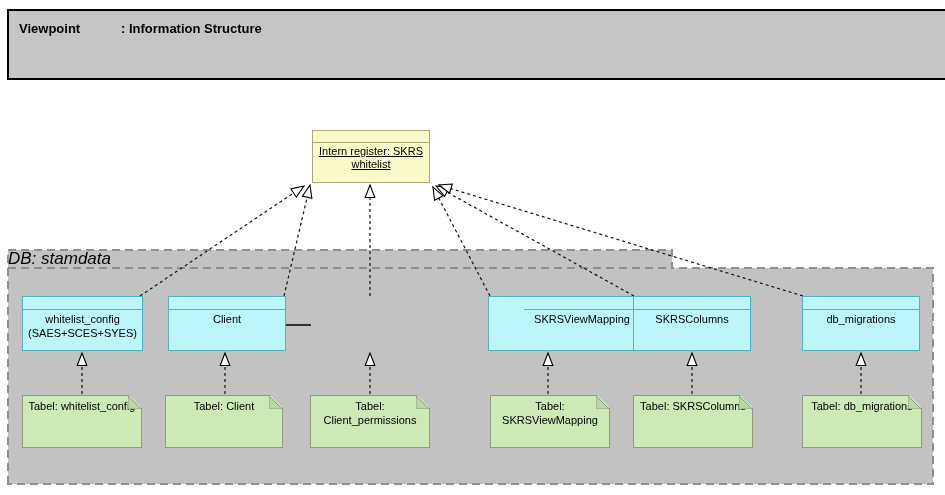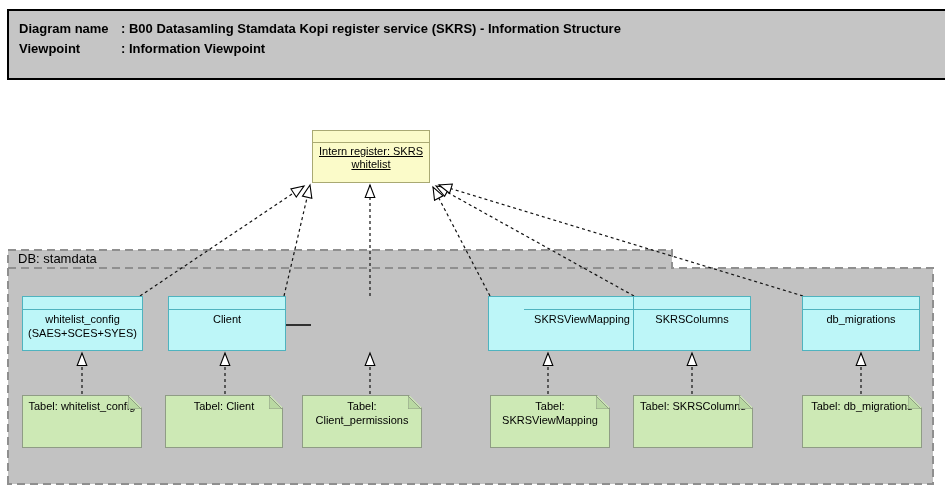--- a/index.html
+++ b/index.html
@@ -11,21 +11,21 @@
   .hdr{
     position:absolute;left:7px;top:9px;width:927px;height:59px;
     background:#c5c5c5;border:2px solid #000;
     padding:8px 0 0 10px;box-sizing:content-box;
   }
   .hrow{display:flex;font-size:13px;font-weight:bold;line-height:20px;white-space:nowrap;}
   .hlabel{width:102px;flex:none;}
   
   .lines{position:absolute;left:0;top:0;width:945px;height:495px;pointer-events:none;}
   
-  .dblabel{position:absolute;left:18px;top:252px;font-size:13px;line-height:13px;}
+  .dblabel{position:absolute;left:8px;top:252px;font-size:17px;line-height:13px;font-style:italic;}
   
   .reg{
     position:absolute;left:312px;top:130px;width:116px;height:51px;
     background:#fbfbc9;border:1px solid #a9a973;text-decoration:underline;
   }
   .reg .strip{height:11px;border-bottom:1px solid #a9a973;}
   .reg .rlabel{font-size:11px;line-height:13px;text-align:center;padding-top:2px;}
   
   .tbox{
     position:absolute;top:296px;height:53px;
@@ -42,26 +42,22 @@
   .note .nlabel{font-size:11px;line-height:14px;text-align:center;padding:3px 3px 0 3px;}
   .fold{position:absolute;top:0;right:0;width:13px;height:13px;}
 </style>
 </head>
 <body>
 
 <div class="stage">
 
   <div class="hdr">
     <div class="hrow">
-      <span class="hlabel">Diagram name</span>
-      <span class="hval">: B00 Datasamling Stamdata Kopi register service (SKRS) - Information Structure</span>
-    </div>
-    <div class="hrow">
       <span class="hlabel">Viewpoint</span>
-      <span class="hval">: Information Viewpoint</span>
+      <span class="hval">: Information Structure</span>
     </div>
   </div>
 
   <svg class="lines" viewBox="0 0 945 495">
     <defs>
       <marker id="mTri" markerUnits="userSpaceOnUse" markerWidth="18" markerHeight="14" refX="13.5" refY="6" orient="auto">
         <path d="M13.5,6 L1,1.2 L1,10.8 Z" fill="#ffffff" stroke="#000000" stroke-width="1.1"></path>
       </marker>
     </defs>
 
@@ -119,21 +115,21 @@
     <svg class="fold" viewBox="0 0 13 13">
         <polygon points="0,0 13,13 0,13" fill="#b9d9a2" stroke="#8f9c85" stroke-width="1"></polygon>
       </svg>
   </div>
   <div class="note" style="left:165px;width:116px;">
     <div class="nlabel">Tabel: Client</div>
     <svg class="fold" viewBox="0 0 13 13">
         <polygon points="0,0 13,13 0,13" fill="#b9d9a2" stroke="#8f9c85" stroke-width="1"></polygon>
       </svg>
   </div>
-  <div class="note" style="left:302px;width:118px;">
+  <div class="note" style="left:310px;width:118px;">
     <div class="nlabel">Tabel: Client_permissions</div>
     <svg class="fold" viewBox="0 0 13 13">
         <polygon points="0,0 13,13 0,13" fill="#b9d9a2" stroke="#8f9c85" stroke-width="1"></polygon>
       </svg>
   </div>
   <div class="note" style="left:490px;width:118px;">
     <div class="nlabel">Tabel: SKRSViewMapping</div>
     <svg class="fold" viewBox="0 0 13 13">
         <polygon points="0,0 13,13 0,13" fill="#b9d9a2" stroke="#8f9c85" stroke-width="1"></polygon>
       </svg>

